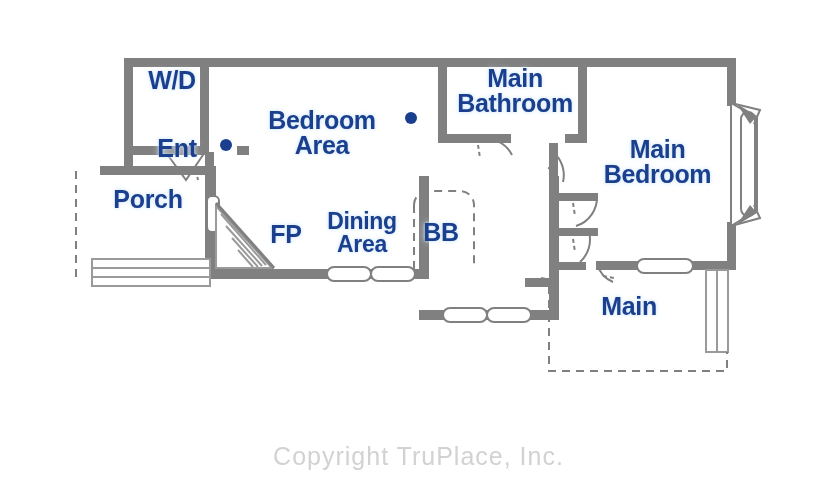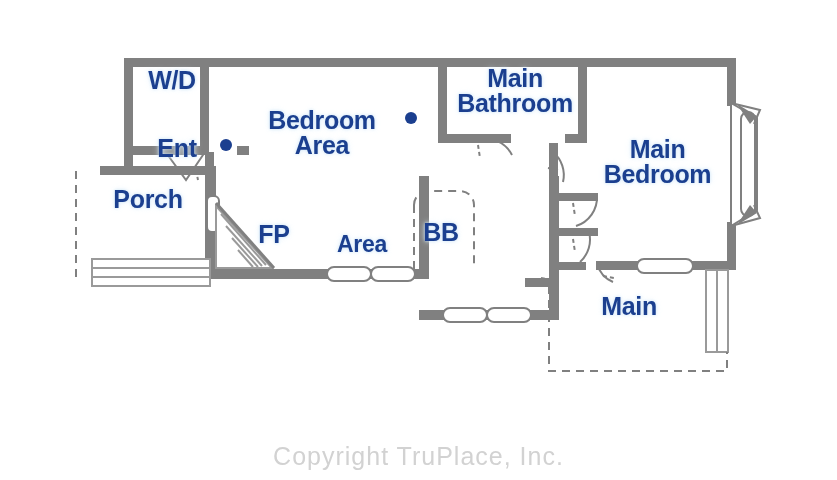--- a/index.html
+++ b/index.html
@@ -188,23 +188,23 @@
   </svg>
 
   <div class="room-label lbl-big" style="left:132px; top:68px; width:80px;">W/D</div>
 
   <div class="room-label lbl-big" style="left:88px; top:187px; width:120px;">Porch</div>
 
   <div class="room-label lbl-big" style="left:141px; top:136px; width:72px;">Ent</div>
 
   <div class="room-label lbl-big" style="left:262px; top:108px; width:120px;"><span>Bedroom</span><br><span>Area</span></div>
 
-  <div class="room-label lbl-big" style="left:248px; top:222px; width:52px;">FP</div>
-
-  <div class="room-label lbl-med" style="left:307px; top:210px; width:110px;"><br><span>Area</span></div>
+  <div class="room-label lbl-big" style="left:260px; top:222px; width:52px;">FP</div>
+
+  <div class="room-label lbl-med" style="left:307px; top:210px; width:110px;"><span>Dining</span><br><span>Area</span></div>
 
   <div class="room-label lbl-big" style="left:412px; top:220px; width:58px;">BB</div>
 
 
   <div class="room-label lbl-big" style="left:440px; top:66px; width:150px;"><span>Main</span><br><span>Bathroom</span></div>
 
   <div class="room-label lbl-big" style="left:585px; top:137px; width:145px;"><span>Main</span><br><span>Bedroom</span></div>
 
   <div class="room-label lbl-big" style="left:572px; top:294px; width:114px;">Main</div>
 

